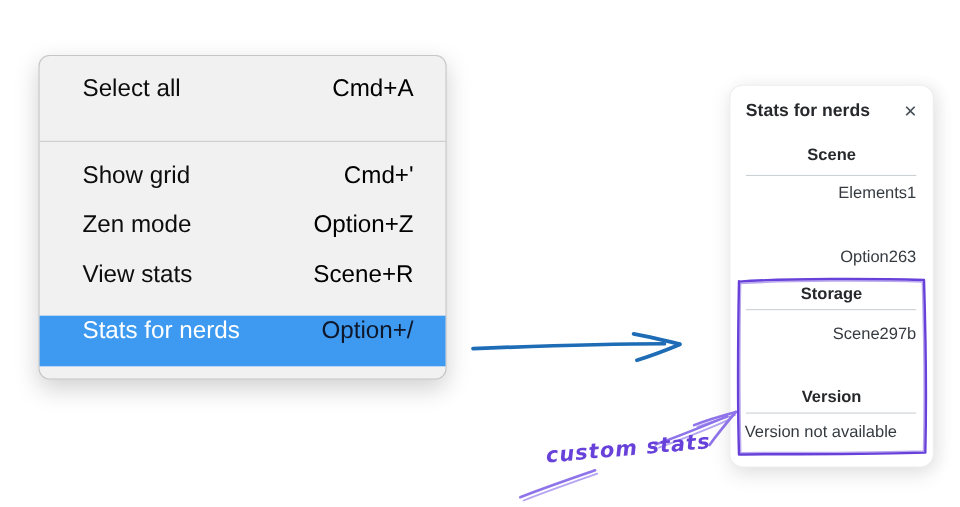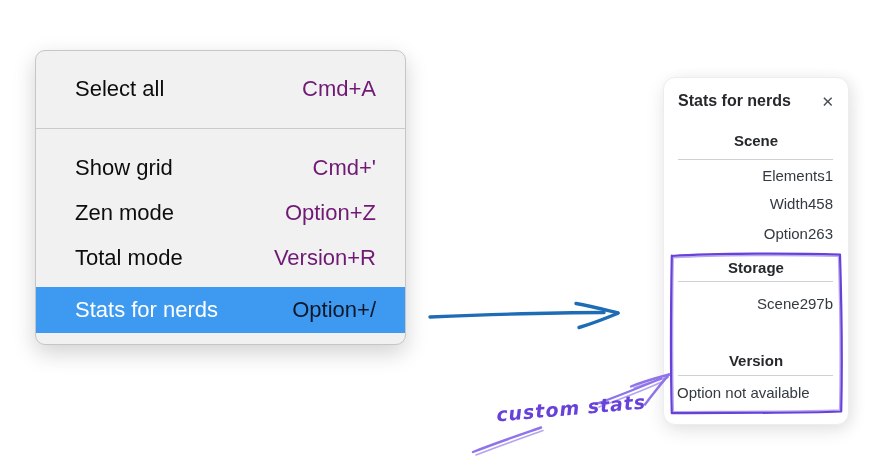--- a/index.html
+++ b/index.html
@@ -21,27 +21,27 @@
     background: #f1f1f2;
     border: 1px solid #c6c6c8;
     border-radius: 10px;
     box-shadow: 0 8px 22px rgba(0,0,0,0.18);
   }
   .menu-item {
     position: absolute;
     left: 0; right: 0;
     height: 44px;
     display: flex;
-    align-items: center;
+    align-items: flex-start;
     justify-content: space-between;
     padding: 0 29px 0 39px;
     font-size: 22px;
     color: #0d0d0d;
   }
-  .menu-item .shortcut { color: #701a75; }
+  .menu-item .shortcut { color: #000000; }
   .menu-item.selected {
     height: 46px;
     background: #3d9af0;
     color: #ffffff;
   }
   .menu-item.selected .shortcut { color: #0f172a; }
   .menu-divider {
     position: absolute;
     left: 0; right: 0;
     top: 77px;
@@ -142,22 +142,22 @@
 
     <div class="menu-item" style="top:95px">
       <span>Show grid</span>
       <span class="shortcut">Cmd+'</span>
     </div>
     <div class="menu-item" style="top:140px">
       <span>Zen mode</span>
       <span class="shortcut">Option+Z</span>
     </div>
     <div class="menu-item" style="top:185px">
-      <span>Total mode</span>
-      <span class="shortcut">Version+R</span>
+      <span>View stats</span>
+      <span class="shortcut">Scene+R</span>
     </div>
     <div class="menu-item selected" style="top:236px">
       <span>Stats for nerds</span>
       <span class="shortcut">Option+/</span>
     </div>
   </div>
 
   <div class="stats-panel">
     <div class="panel-header">
       <span class="panel-title">Stats for nerds</span>
@@ -165,39 +165,35 @@
         <span>✕</span>
       </button>
     </div>
 
     <div class="section-heading" style="top:53px">Scene</div>
     <div class="panel-hr" style="top:81px"></div>
     <div class="stat-row" style="top:88px">
       <span class="stat-label">Elements</span>
       <span class="stat-value">1</span>
     </div>
-    <div class="stat-row" style="top:116px">
-      <span class="stat-label">Width</span>
-      <span class="stat-value">458</span>
-    </div>
     <div class="stat-row" style="top:146px">
       <span class="stat-label">Option</span>
       <span class="stat-value">263</span>
     </div>
 
     <div class="section-heading" style="top:180px">Storage</div>
     <div class="panel-hr" style="top:203px"></div>
     <div class="stat-row" style="top:216px">
       <span class="stat-label">Scene</span>
       <span class="stat-value">297b</span>
     </div>
 
     <div class="section-heading" style="top:273px">Version</div>
     <div class="panel-hr" style="top:297px"></div>
-    <div class="version-note" style="top:305px">Option not available</div>
+    <div class="version-note" style="top:305px">Version not available</div>
   </div>
 
   <svg class="overlay-svg" viewBox="0 0 873 461">
 
     <g stroke="#1d6cb5" stroke-width="3.4" fill="none" stroke-linecap="round" stroke-linejoin="round">
       <path d="M430 317 C 490 314.5, 555 312.5, 604 312.5"></path>
       <path d="M576 303.5 C 592 306.5, 608 310.5, 618 312.8"></path>
       <path d="M579 327.5 C 594 323, 610 316.5, 618 313.2"></path>
     </g>
 

